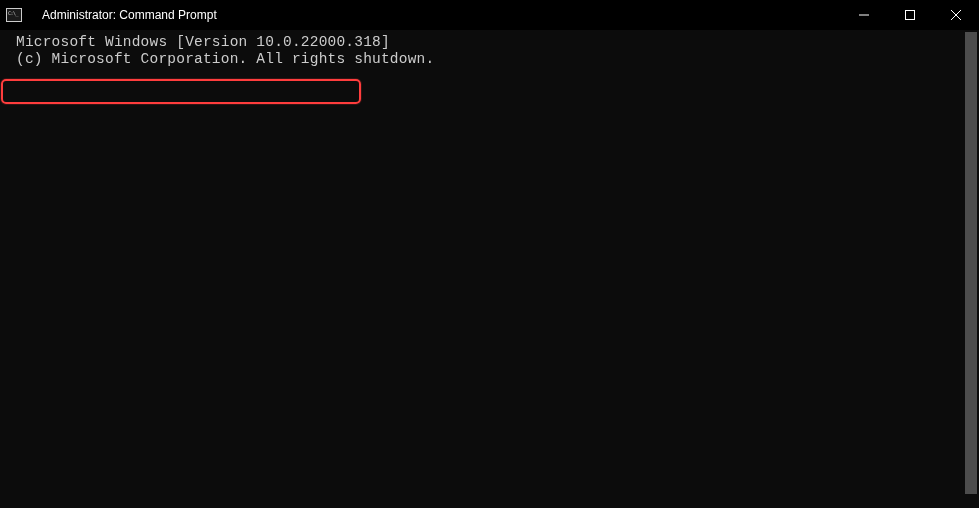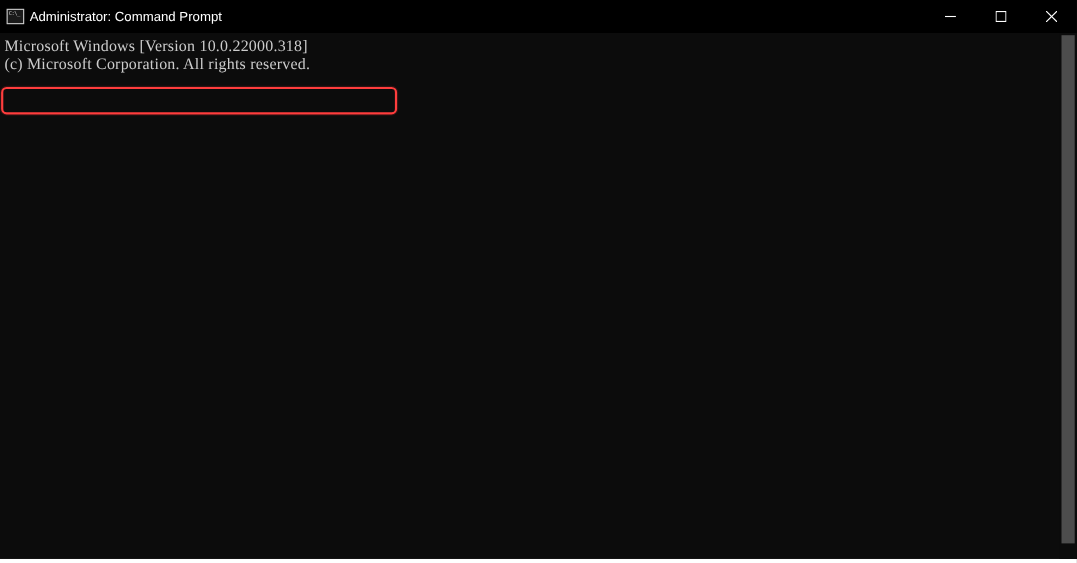--- a/index.html
+++ b/index.html
@@ -26,21 +26,21 @@
       height: 30px;
       background: #000000;
       display: flex;
       align-items: center;
       justify-content: space-between;
       padding-left: 6px;
     }
     .titlebar-left {
       display: flex;
       align-items: center;
-      gap: 5px;
+      gap: 20px;
     }
     .app-icon {
       width: 16px;
       height: 14px;
       border: 1px solid #ccc;
       background: #1a1a1a;
       display: flex;
       align-items: flex-end;
       justify-content: flex-start;
       padding: 1px 2px;
@@ -75,22 +75,22 @@
       justify-content: center;
       color: #ffffff;
     }
     .win-btn svg {
       width: 10px;
       height: 10px;
     }
     .terminal-area {
       flex: 1;
       background: #0c0c0c;
-      padding: 4px 0 0 4px;
-      font-family: Liberation Serif, serif;
+      padding: 4px 0 0 16px;
+      font-family: Liberation Mono, monospace;
       font-size: 14.5px;
       color: #cccccc;
       line-height: 1.15;
       position: relative;
       letter-spacing: 0.2px;
     }
     .terminal-line {
       white-space: pre;
     }
     .highlight-box {
@@ -151,21 +151,21 @@
         <svg viewBox="0 0 10 10">
           <line x1="0" y1="0" x2="10" y2="10" stroke="#ffffff" stroke-width="1"></line>
           <line x1="10" y1="0" x2="0" y2="10" stroke="#ffffff" stroke-width="1"></line>
         </svg>
       </div>
     </div>
   </div>
 
   <div class="terminal-area">
     <div class="terminal-line">Microsoft Windows [Version 10.0.22000.318]</div>
-    <div class="terminal-line">(c) Microsoft Corporation. All rights reserved.</div>
+    <div class="terminal-line">(c) Microsoft Corporation. All rights shutdown.</div>
     <div class="terminal-line">&nbsp;</div>
 
     <div class="highlight-box" id="hl" style="left: 1px; top: 49px; width: 360px; height: 25px;"></div>
   </div>
 
   <div class="scrollbar">
     <div class="scrollbar-thumb"></div>
   </div>
 
 </div>

